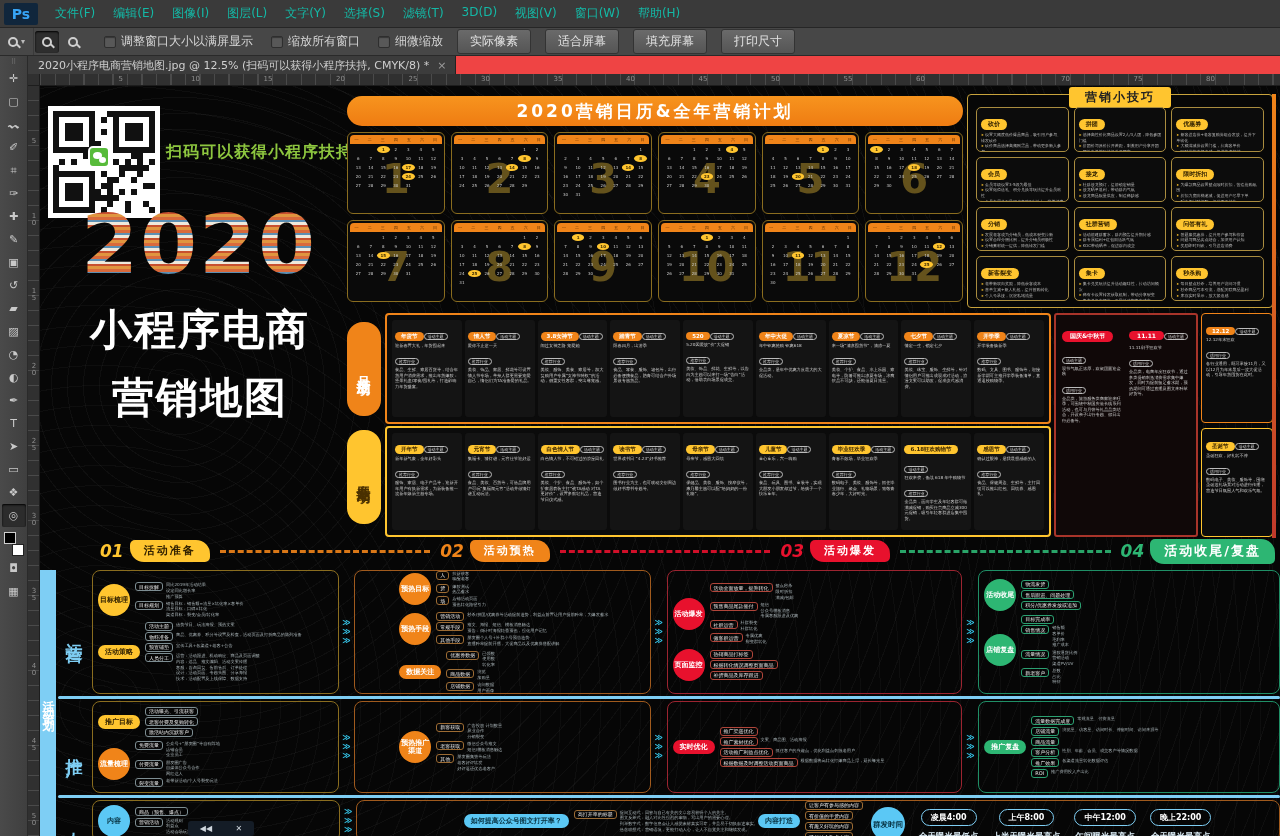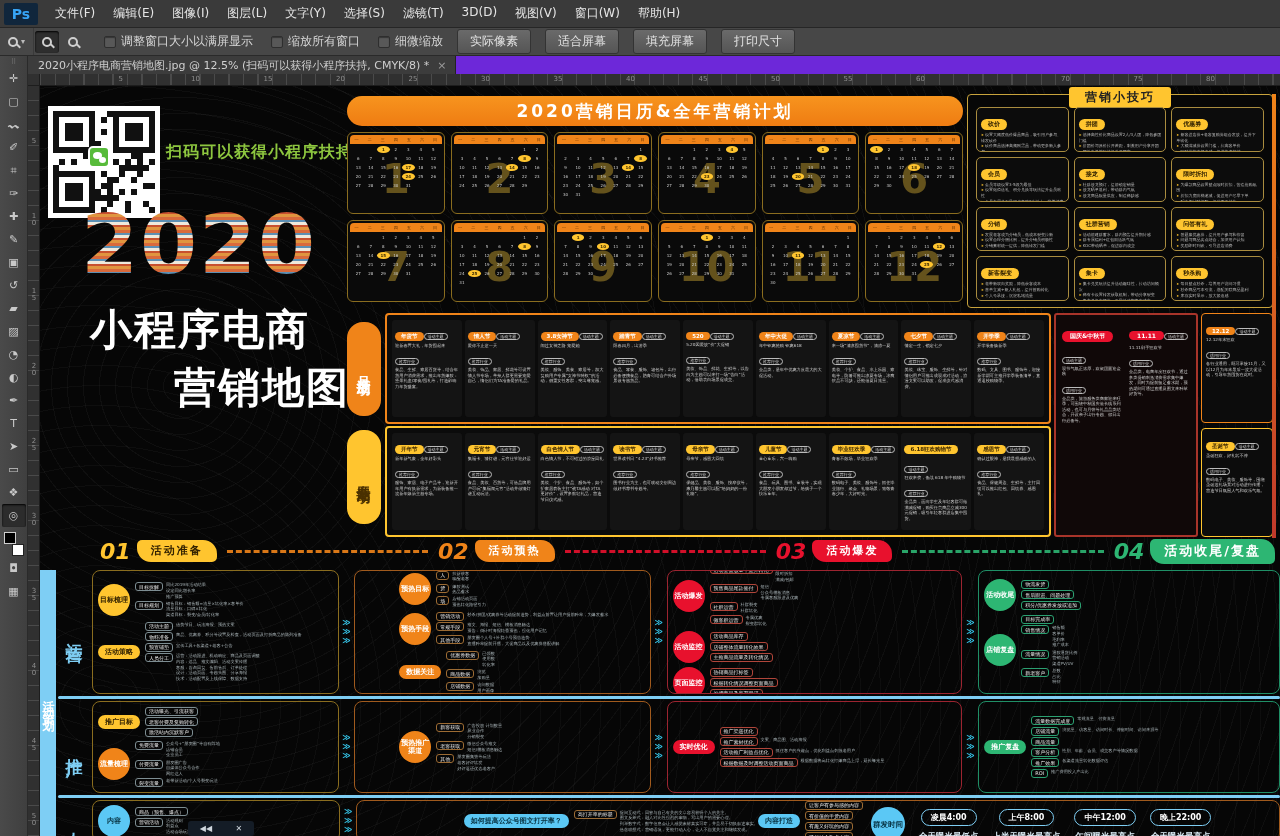--- a/index.html
+++ b/index.html
@@ -5,37 +5,37 @@
   * { margin:0; padding:0; box-sizing:border-box; }
   html,body { width:1280px; height:836px; overflow:hidden; background:#222;
     font-family:"DejaVu Sans", sans-serif; }
   .app { position:relative; width:1280px; height:836px; background:#222; overflow:hidden; }
 
   
   .menubar { position:absolute; left:0; top:0; width:1280px; height:28px; background:#3a3a3a;
     border-bottom:1px solid #262626; display:flex; align-items:center; gap:2px; }
   .ps-logo { width:34px; height:22px; margin:0 6px 0 4px; background:#10263c; color:#37a4f5;
     font-weight:bold; font-size:14px; display:flex; align-items:center; justify-content:center; border-radius:2px; }
-  .menu-item { color:#e5e5e5; font-size:12px; padding:5px 9px; cursor:default; }
+  .menu-item { color:#14b8a6; font-size:12px; padding:5px 9px; cursor:default; }
 
   .optionsbar { position:absolute; left:0; top:28px; width:1280px; height:28px; background:#474747;
     border-bottom:1px solid #2a2a2a; display:flex; align-items:center; font-size:12px; color:#d6d6d6; }
   .tool-preview { display:flex; align-items:center; gap:3px; padding:0 8px; border-right:1px solid #3a3a3a; height:100%; }
   .mag { position:relative; width:10px; height:10px; border:2px solid #cfcfcf; border-radius:50%; display:inline-block; }
   .mag::after { content:""; position:absolute; width:5px; height:2px; background:#cfcfcf; right:-5px; bottom:-2px; transform:rotate(45deg); }
   .caret { color:#bbb; font-size:8px; }
   .zbtn { width:24px; height:22px; margin:0 1px; display:flex; align-items:center; justify-content:center;
     border-radius:3px; color:#ddd; font-size:11px; }
   .zbtn.active { background:#2e2e2e; box-shadow:inset 0 1px 2px #000; }
   .opt-check { display:flex; align-items:center; gap:5px; margin-left:18px; }
   .cbox { width:12px; height:12px; background:#585858; border:1px solid #2e2e2e; border-radius:2px; box-shadow:inset 0 1px 1px rgba(0,0,0,.4); }
   .pbtn { margin-left:14px; padding:3px 12px; background:linear-gradient(#6a6a6a,#555); border:1px solid #333;
     border-radius:3px; color:#e2e2e2; font-size:12px; }
 
-  .tabbar { position:absolute; left:28px; top:56px; width:1252px; height:18px; background:#6d28d9; display:flex; }
+  .tabbar { position:absolute; left:28px; top:56px; width:1252px; height:18px; background:#ef4444; display:flex; }
   .doc-tab { display:flex; align-items:center; gap:8px; background:#3c3c3c; border-right:1px solid #222;
     color:#cfcfcf; font-size:11px; padding:0 8px 0 10px; max-width:470px; white-space:nowrap; overflow:hidden; }
   .tab-close { color:#9a9a9a; font-size:11px; }
 
   .ruler-top { position:absolute; left:40px; top:74px; width:1240px; height:12px; background:#303030;
     border-bottom:1px solid #1d1d1d; overflow:hidden;
     background-image:repeating-linear-gradient(90deg,#4a4a4a 0 1px,transparent 1px 14.5px); }
   .rt-num { position:absolute; top:1px; font-size:7px; color:#8f8f8f; }
   .ruler-corner { position:absolute; left:28px; top:74px; width:12px; height:12px; background:#303030; border-right:1px solid #1d1d1d; border-bottom:1px solid #1d1d1d;}
   .ruler-left { position:absolute; left:28px; top:86px; width:12px; height:750px; background:#303030;
@@ -64,21 +64,21 @@
   .qr-grid { position:relative; width:102px; height:102px; display:grid; grid-template-columns:repeat(17,1fr); grid-template-rows:repeat(17,1fr); }
   .qc { background:#111; }
   .wechat-badge { position:absolute; left:40px; top:40px; width:22px; height:22px; background:#57bb3a; border-radius:5px; border:2px solid #fff; }
   .wechat-badge::before { content:""; position:absolute; left:3px; top:4px; width:9px; height:7px; background:#fff; border-radius:50%; }
   .wechat-badge::after { content:""; position:absolute; right:2px; bottom:3px; width:7px; height:6px; background:#fff; border-radius:50%; }
   .scan-text { position:absolute; left:126px; top:56px; font-size:16px; font-weight:bold; color:#8dc63f; letter-spacing:1px; }
   .year { position:absolute; left:34px; top:118px; width:250px; text-align:center; font-size:82px; font-weight:900; letter-spacing:2px;
     background:repeating-linear-gradient(180deg,#d96a3c 0 3px,#5d8fb3 3px 5px,#efe9dc 5px 8px,#c8502f 8px 10px,#e0953f 10px 13px);
     -webkit-background-clip:text; background-clip:text; color:transparent; line-height:1; }
   .ptitle { position:absolute; left:10px; width:300px; text-align:center; font-size:42px; font-weight:900; color:#fff; letter-spacing:2px; }
-  .ptitle.t1 { top:216px; } .ptitle.t2 { top:274px;text-align:right; }
+  .ptitle.t1 { top:216px; } .ptitle.t2 { top:284px; }
 
   .cal-banner { position:absolute; left:307px; top:10px; width:616px; height:30px; background:linear-gradient(#f7941e,#ef7c12);
     border-radius:15px; display:flex; align-items:center; justify-content:center; font-size:17px; font-weight:900; color:#fff; letter-spacing:3px; }
   .cal-grid { position:absolute; left:307px; top:46px; width:616px; height:170px; display:grid;
     grid-template-columns:repeat(6,1fr); grid-template-rows:repeat(2,1fr); gap:6px; }
   .cal-card { position:relative; background:#0a0a0a; border:1px solid #8a6d1f; border-radius:6px; overflow:hidden; }
   .cal-head { height:9px; background:#f08419; border-radius:4px 4px 0 0; margin:2px 2px 1px 2px; display:flex; }
   .cal-head span { flex:1; font-size:4px; color:#5a2d00; text-align:center; line-height:9px; }
   .cal-num { position:absolute; left:0; right:0; top:12px; bottom:0; display:flex; align-items:center; justify-content:center;
     font-size:40px; font-weight:900; color:#6e5a1e; opacity:.9; }
@@ -117,21 +117,21 @@
   .fest-pill { display:inline-block; background:#e8112d; color:#fff; font-size:6px; font-weight:bold; border-radius:8px; padding:1px 8px; margin-bottom:5px; }
   .right-col { position:absolute; left:1161px; top:227px; width:72px; height:224px; display:flex; flex-direction:column; gap:5px; }
   .rc-card { flex:1; background:#0c0c0c; border-radius:4px; padding:4px; overflow:hidden; }
   .rc-card.c1212 { border:1.5px solid #f08419; }
   .rc-card.cxmas { border:1.5px solid #ffc52f; }
   .rc-card.c1212 .ev-pill { background:#f08419; color:#fff; }
   .rc-card.cxmas .ev-pill { background:#ffc52f; color:#402a00; }
   .poster-edge { position:absolute; right:4px; top:8px; width:4px; height:444px; background:linear-gradient(#f08419,#c0392b); }
 
   .phases { position:absolute; left:60px; top:449px; width:1175px; height:32px; display:flex; align-items:center; }
-  .ph-num { font-size:22px; font-weight:900; font-style:italic; margin-right:6px; }
+  .ph-num { font-size:17px; font-weight:900; font-style:italic; margin-right:6px; }
   .ph-badge { padding:3px 14px 4px; border-radius:5px 14px 5px 14px; font-size:11px; font-weight:900; letter-spacing:2px; white-space:nowrap; }
   .ph-dash { flex:1; border-top:3px dashed; margin:0 10px; opacity:.9; }
 
   
   .flow { position:absolute; left:0; top:484px; width:1240px; height:266px; }
   .side-bar { position:absolute; left:0; top:0; width:16px; height:266px; background:#7ecef4; color:#fff;
     writing-mode:vertical-rl; text-orientation:upright; font-size:12px; font-weight:900; display:flex; align-items:center; justify-content:center; letter-spacing:6px; overflow:hidden; }
   .flow-rows { position:absolute; left:18px; top:0; width:1222px; }
   .frow { display:flex; align-items:stretch; }
   .frow-label { width:34px; display:flex; align-items:center; justify-content:center; writing-mode:vertical-rl; text-orientation:upright;
@@ -1416,34 +1416,20 @@
                     <div class="branch">
                       <div class="bt">微客群运营</div>
                       <div class="bls">
                         <div class="bl">专属优惠</div>
                         <div class="bl">裂变群转化</div>
                       </div>
                     </div>
                   </div>
                 </div>
                 <div class="cluster">
-                  <div class="node c col-r">活动监控</div>
-                  <div class="branches">
-                    <div class="branch">
-                      <div class="bt">活动商品库存</div>
-                    </div>
-                    <div class="branch">
-                      <div class="bt">店铺整体流量转化效果</div>
-                    </div>
-                    <div class="branch">
-                      <div class="bt">主推商品流量及转化情况</div>
-                    </div>
-                  </div>
-                </div>
-                <div class="cluster">
                   <div class="node c col-r">页面监控</div>
                   <div class="branches">
                     <div class="branch">
                       <div class="bt">热销商品打标签</div>
                     </div>
                     <div class="branch">
                       <div class="bt">根据转化情况调整页面商品</div>
                     </div>
                     <div class="branch">
                       <div class="bt">补货商品及库存跟进</div>

